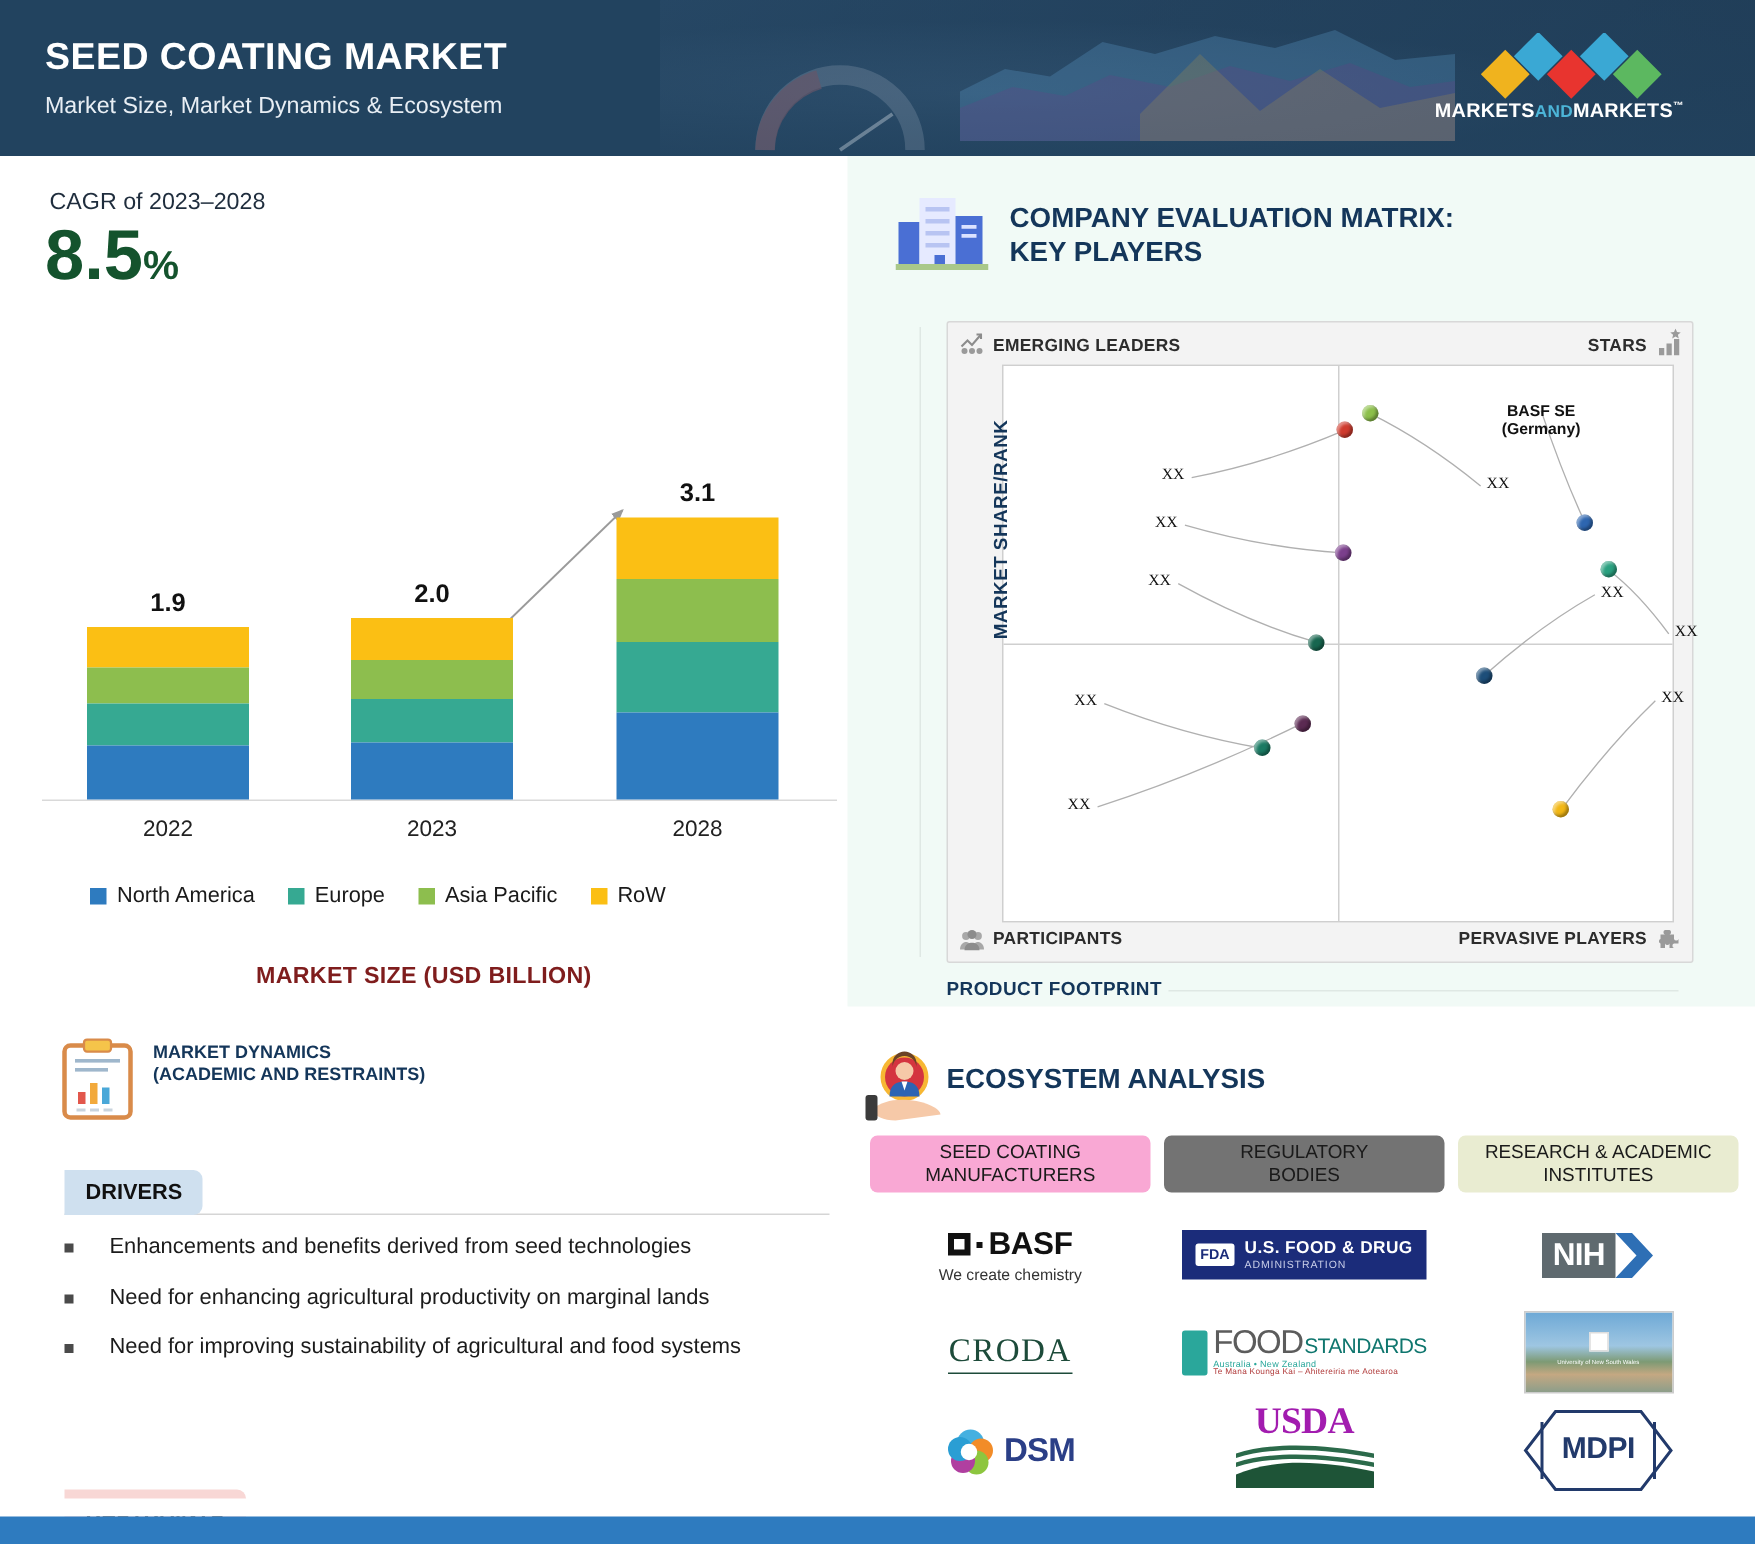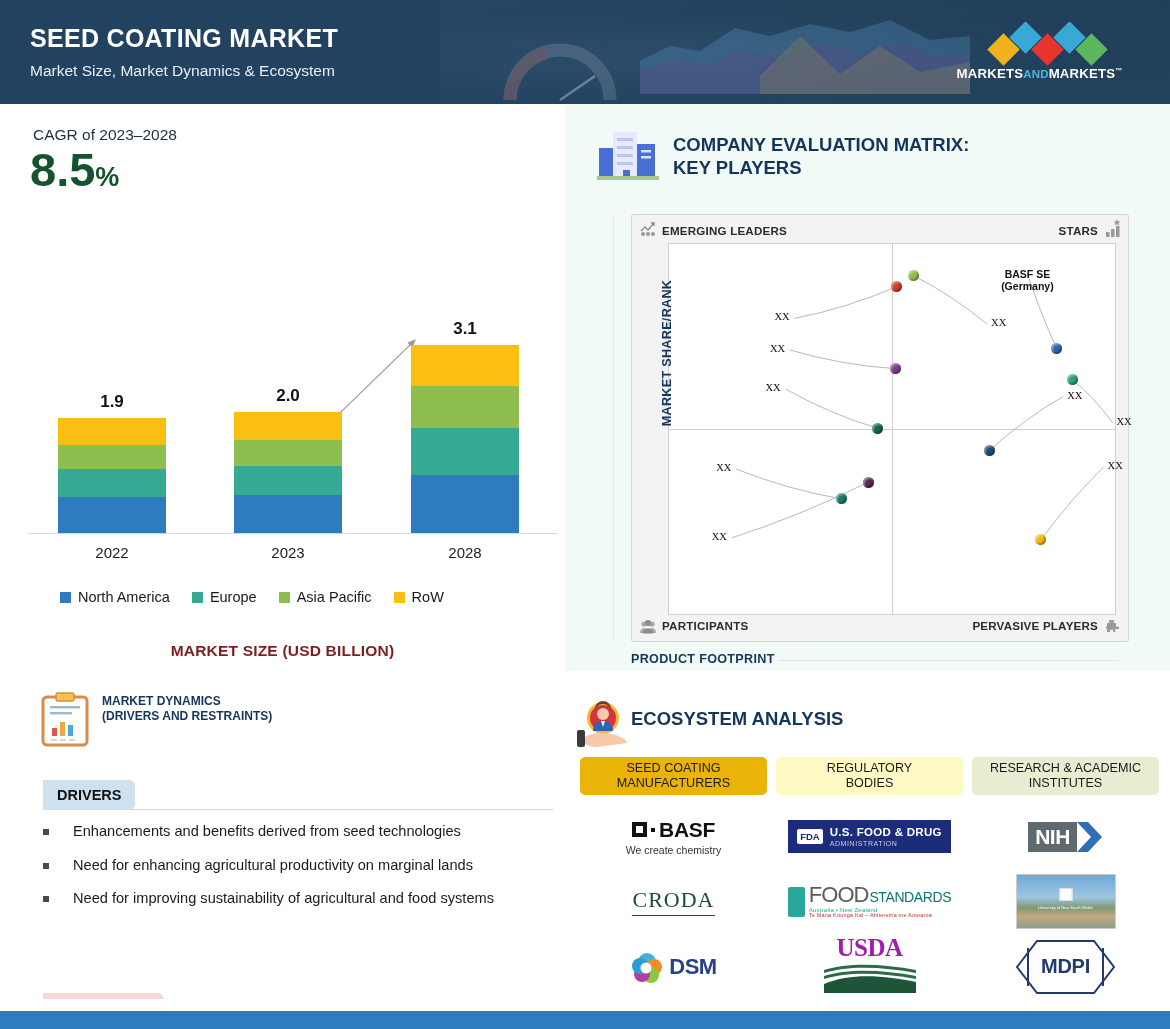--- a/index.html
+++ b/index.html
@@ -278,21 +278,21 @@
       <rect x="10" y="20" width="22" height="2.4" fill="#9fb7cc"></rect>
       <rect x="12" y="36" width="5" height="8" fill="#e2574c"></rect>
       <rect x="20" y="30" width="5" height="14" fill="#f2a93b"></rect>
       <rect x="28" y="33" width="5" height="11" fill="#4aa8d8"></rect>
       <rect x="11" y="47" width="6" height="2" fill="#c9d4dd"></rect>
       <rect x="20" y="47" width="6" height="2" fill="#c9d4dd"></rect>
       <rect x="29" y="47" width="6" height="2" fill="#c9d4dd"></rect>
     </svg>
     <div class="md-title">
       <div>MARKET DYNAMICS</div>
-      <div>(DRIVERS AND RESTRAINTS)</div>
+      <div>(ACADEMIC AND RESTRAINTS)</div>
     </div>
 
     <div class="cat-band" style="left:43px; top:676px; width:510px;">
       <div class="cat-rule"></div>
       <div class="pill" style="background:#cfe0ef;">DRIVERS</div>
     </div>
     <div class="bullets" id="drivers-list" style="top:718px;">
         <div class="bullet">
           <span class="sq"></span>
           <span>Enhancements and benefits derived from seed technologies</span>
@@ -418,24 +418,24 @@
       <circle cx="28" cy="14" r="6" fill="#f6c9a8"></circle>
       <path d="M20,12 a8,8 0 0 1 16,0 l0,-3 a8,8 0 0 0 -16,0 Z" fill="#6b4226"></path>
       <path d="M18,31 C18,23 23,21 28,21 C33,21 38,23 38,31 Z" fill="#2d64b3"></path>
       <path d="M26,21 L28,27 L30,21 Z" fill="#fff"></path>
       <path d="M6,40 C14,33 24,32 36,34 C46,36 52,40 52,43 L22,47 C14,47 8,44 6,40 Z" fill="#f6c9a8"></path>
       <rect x="2" y="30" width="8" height="17" rx="2" fill="#3b3b3b"></rect>
     </svg>
     <div class="eco-title">ECOSYSTEM ANALYSIS</div>
 
     <div class="eco-heads">
-      <div class="eco-head" style="background:#eab308">
+      <div class="eco-head" style="background:#f9a8d4">
         <div><span>SEED COATING</span><br><span>MANUFACTURERS</span></div>
       </div>
-      <div class="eco-head" style="background:#fef9c3">
+      <div class="eco-head" style="background:#737373">
         <div><span>REGULATORY</span><br><span>BODIES</span></div>
       </div>
       <div class="eco-head" style="background:#e9ecd1">
         <div><span>RESEARCH &amp; ACADEMIC</span><br><span>INSTITUTES</span></div>
       </div>
     </div>
 
     <div class="eco-grid">
 
       <div class="eco-row">

